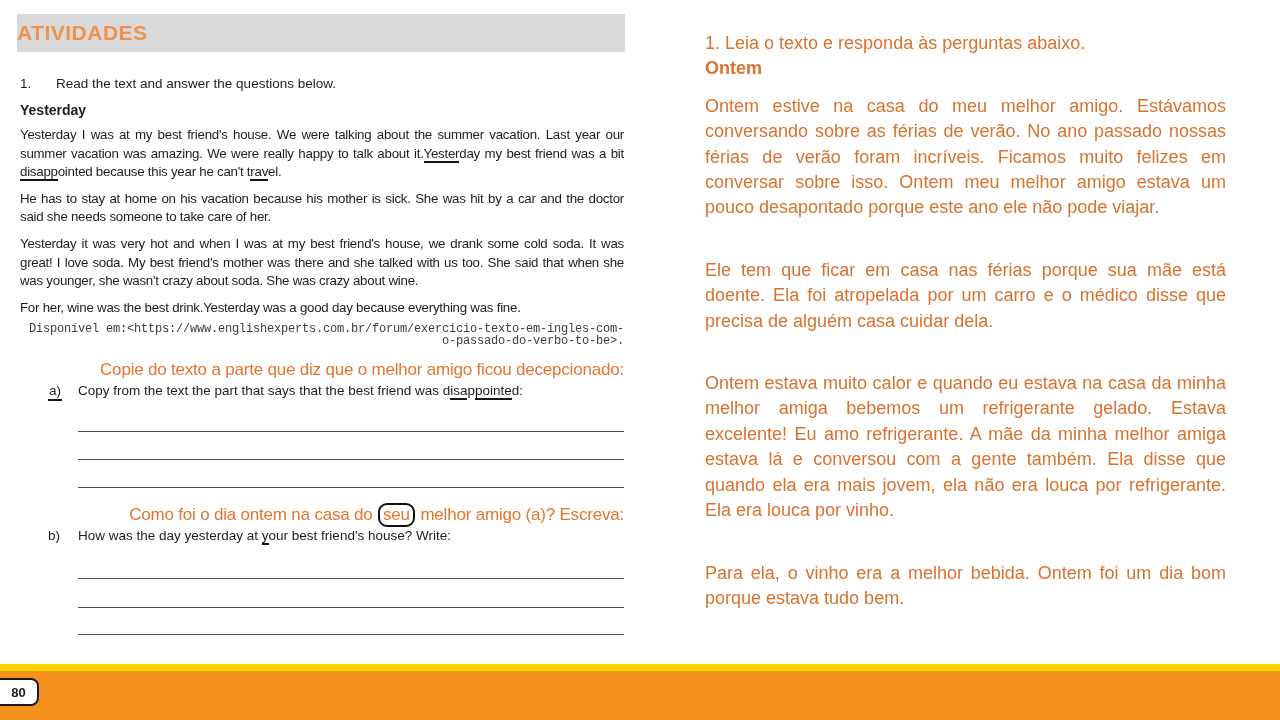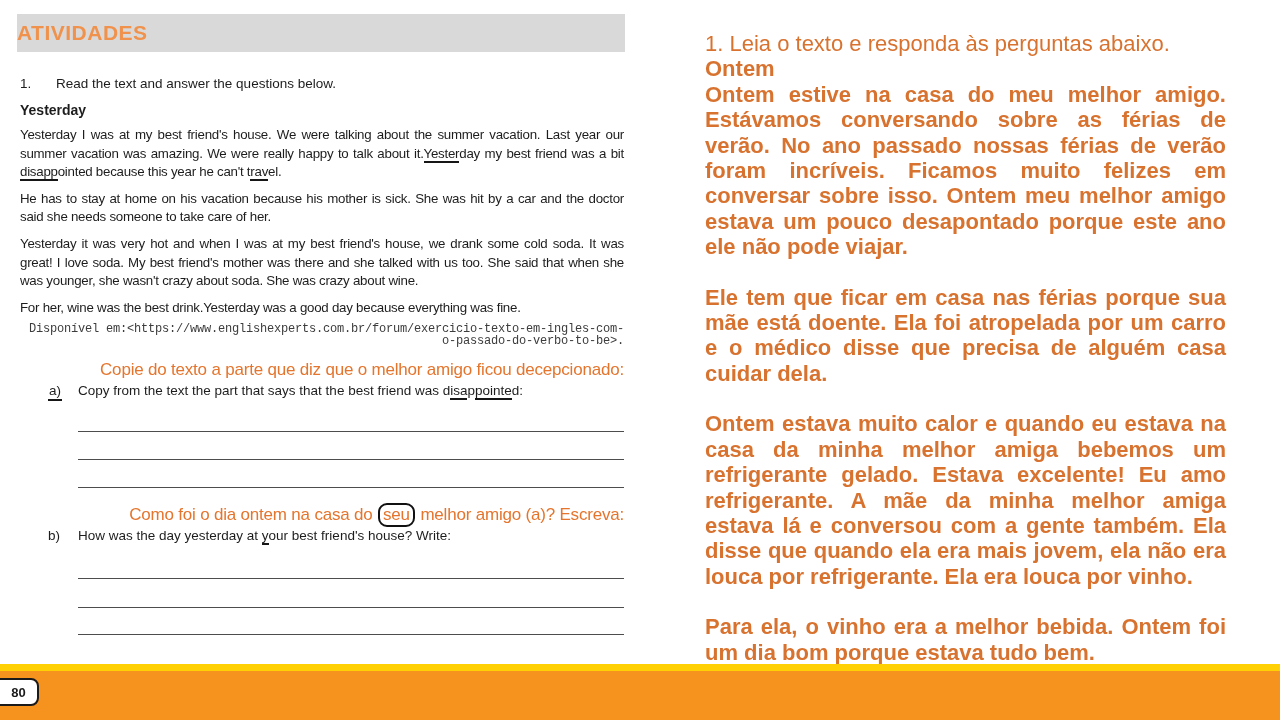--- a/index.html
+++ b/index.html
@@ -24,24 +24,24 @@
           color:#e5752d; letter-spacing:-0.2px;text-align:right; }
   .q-en { display:flex; margin-top:4px; margin-left:28px; font-size:13.5px; }
   .q-label { width:30px; }
   .q-label span { border-bottom:2px solid #161616; padding:0 1px 1px 1px; }
   .circled { border:2px solid #111; border-radius:9px; padding:0 3px 1px 3px; margin:0 1px; }
   .answer-lines { margin-left:58px; margin-top:6px; }
   .answer-line { height:28px; border-bottom:1.5px solid #4d4d4d; }
 
   
   .translation { position:absolute; left:705px; top:31px; width:521px;
-                 color:#d8722f; font-size:22px; line-height:25.4px; }
+                 color:#d8722f; font-size:18px; line-height:25.4px; }
   .tr-instruction { }
   .tr-title { font-weight:bold; }
-  .tr-p { text-align:justify; margin-top:0;font-weight:bold; }
+  .tr-p { text-align:justify; margin-top:12px; }
   .tr-gap { height:25px; }
 
   
   .bar-yellow { position:absolute; left:0; top:664px; width:1280px; height:7px; background:#ffd105; }
   .bar-orange { position:absolute; left:0; top:671px; width:1280px; height:49px; background:#f6921e; }
   .page-badge { position:absolute; left:-9px; top:678px; width:48px; height:28px;
                 background:#ffffff; border:2px solid #1a1a1a; border-radius:8px;
                 display:flex; align-items:center; justify-content:center; }
   .page-badge span { font-weight:bold; font-size:13px; color:#1a1a1a; padding-left:7px; }
 </style>

